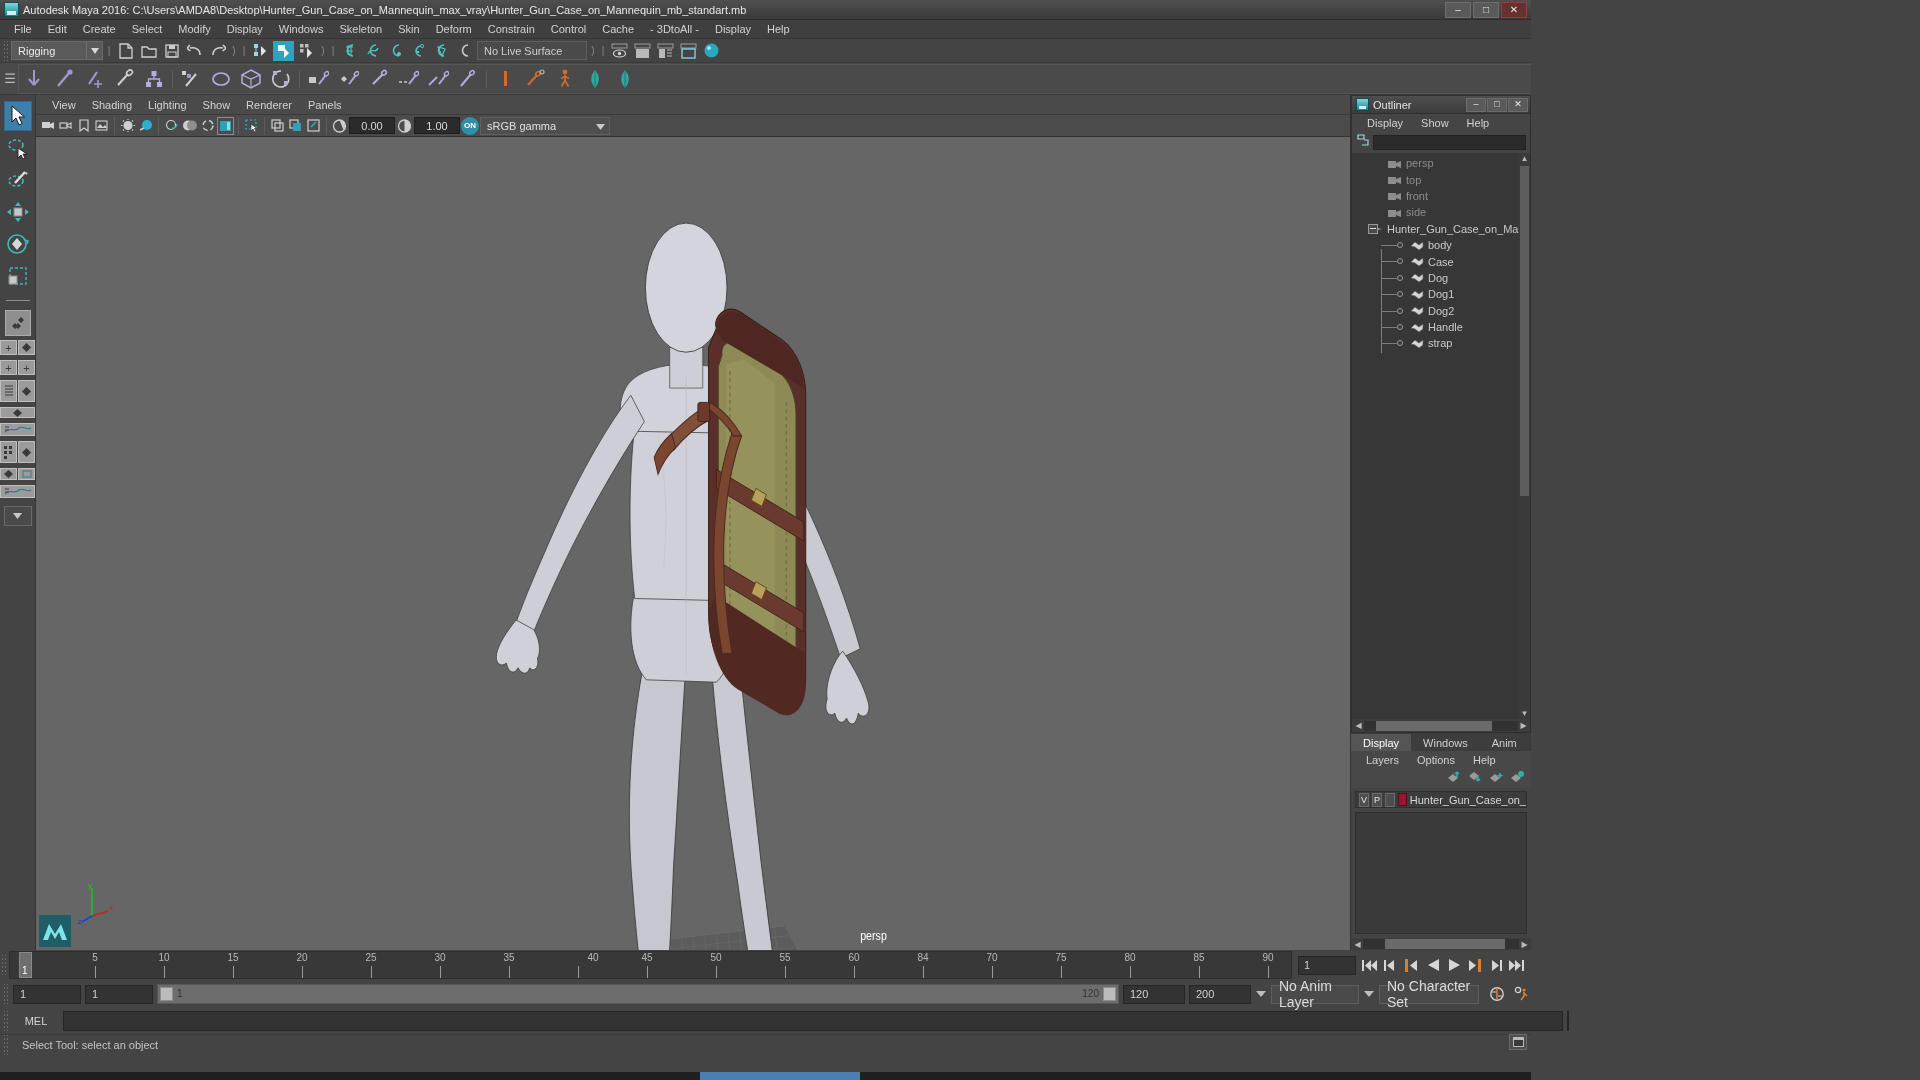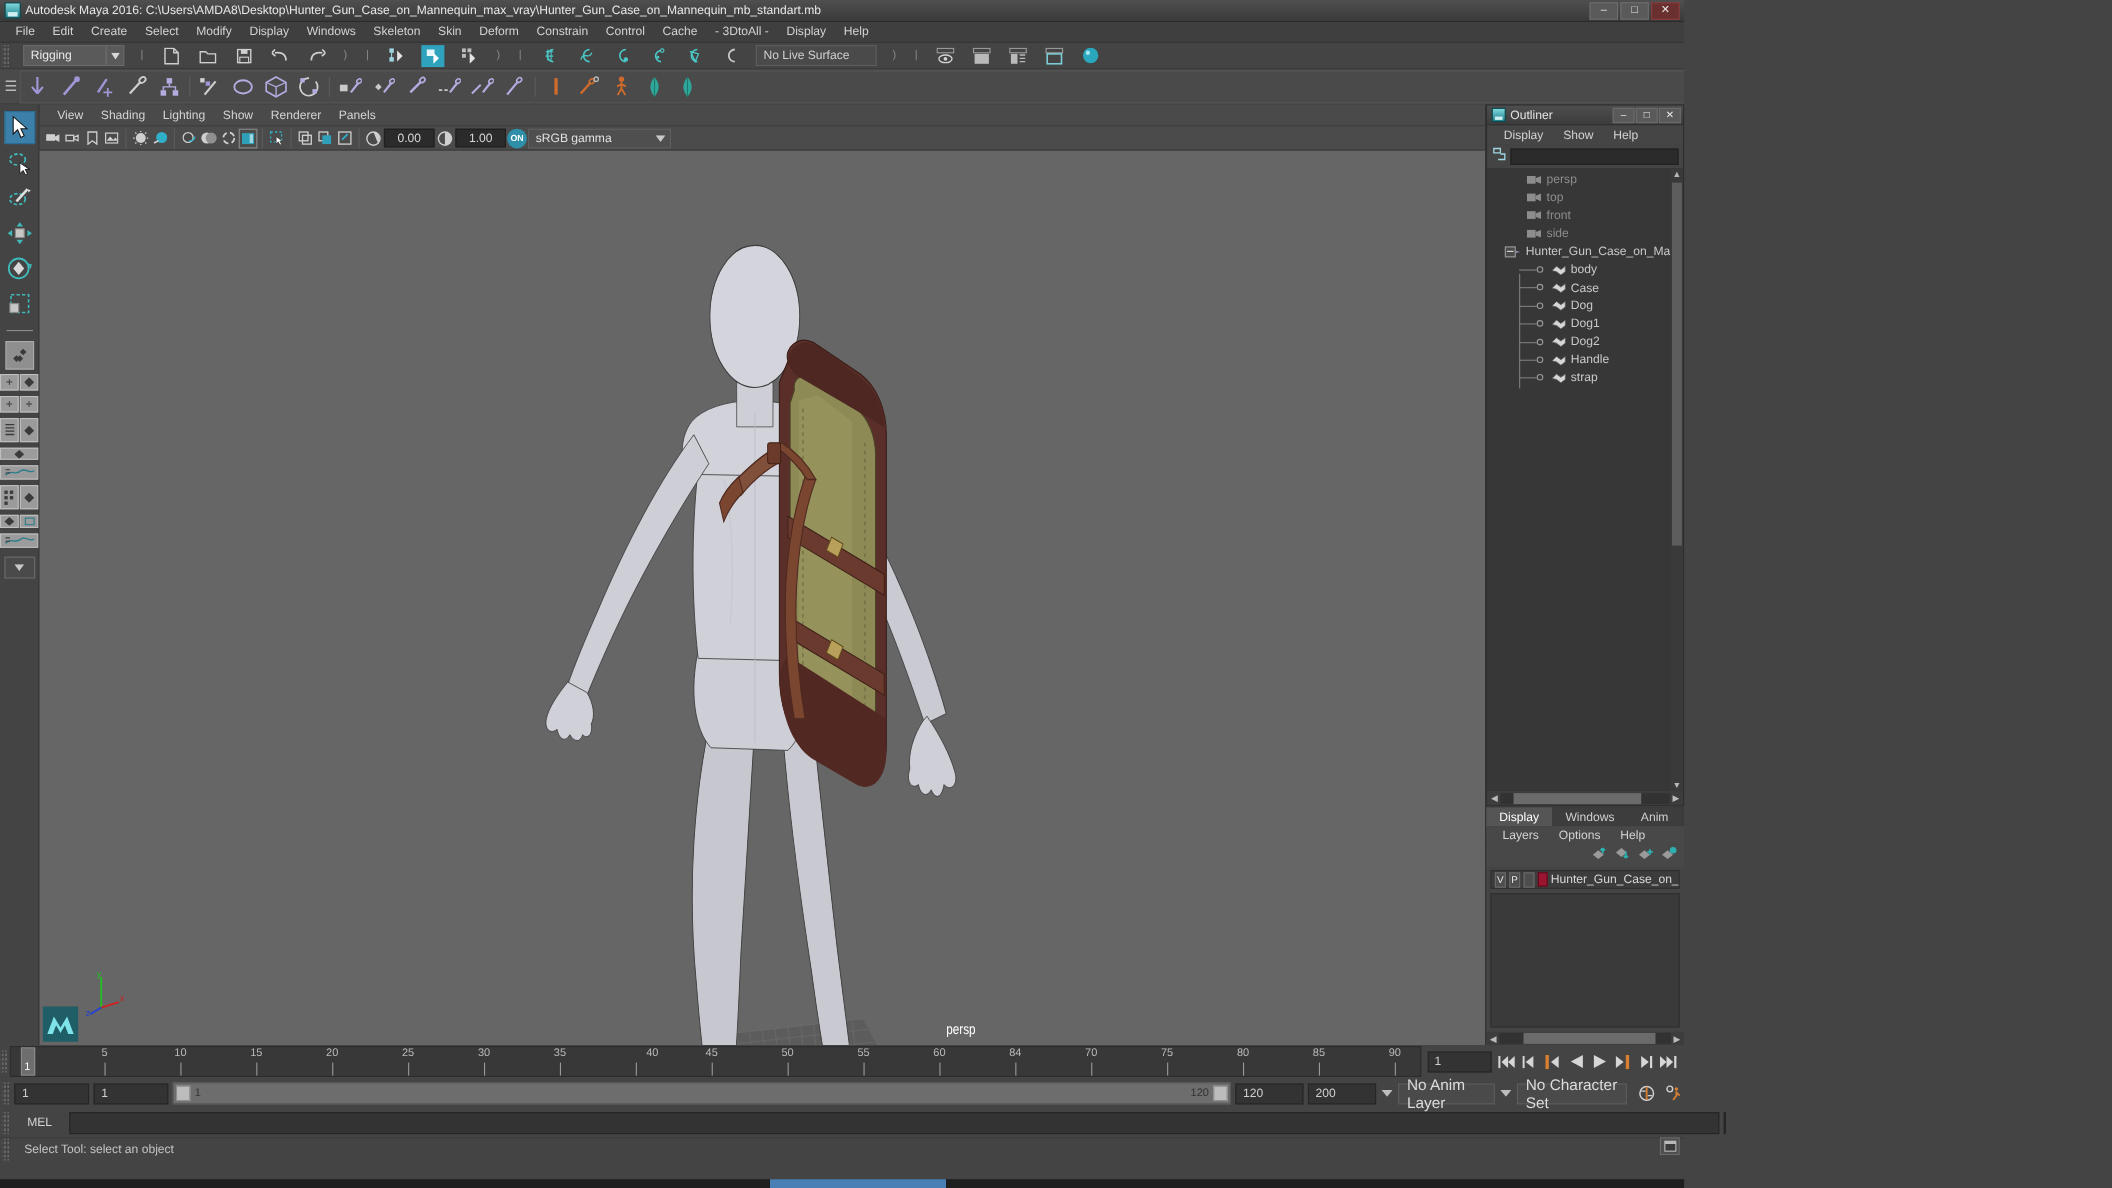--- a/index.html
+++ b/index.html
@@ -40,21 +40,21 @@
   
   .menubar {
     height: 19px; background: #3f3f3f; display: flex; align-items: center;
     padding-left: 6px; border-bottom: 1px solid #353535;
   }
   .menubar .mi { font-size: 11px; color: #d2d2d2; padding: 2px 8px; white-space: nowrap; }
 
   
   .statusline {
     height: 24px; background: #444444; display: flex; align-items: center;
-    padding-left: 2px; gap: 12px; border-bottom: 1px solid #3a3a3a;
+    padding-left: 2px; gap: 2px; border-bottom: 1px solid #3a3a3a;
   }
   .gripper { width: 7px; height: 20px; flex:none;
     background-image: radial-gradient(#6a6a6a 1px, transparent 1px);
     background-size: 3px 4px; background-position: 1px 2px; }
   .menuset {
     width: 92px; height: 19px; background: #5a5a5a; border: 1px solid #6a6a6a;
     display: flex; align-items: center; font-size: 11px; color: #eaeaea; padding-left:6px;
   }
   .menuset .arw { margin-left:auto; width:16px; height:100%; background:#5a5a5a;
       border-left:1px solid #6f6f6f; display:flex;align-items:center;justify-content:center;}

